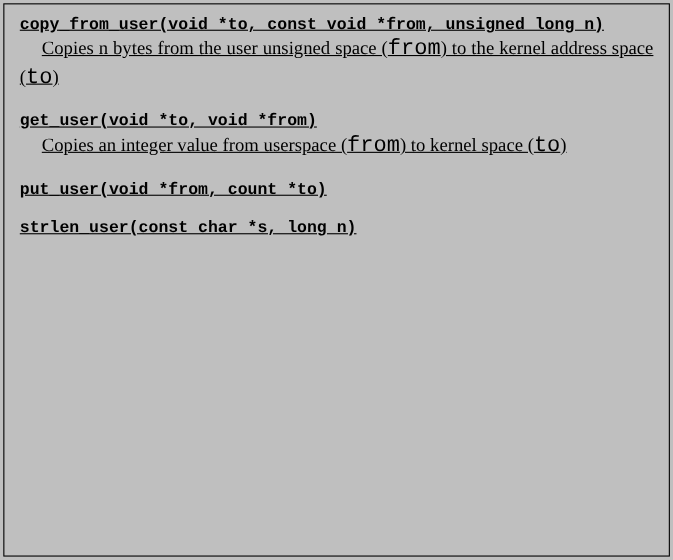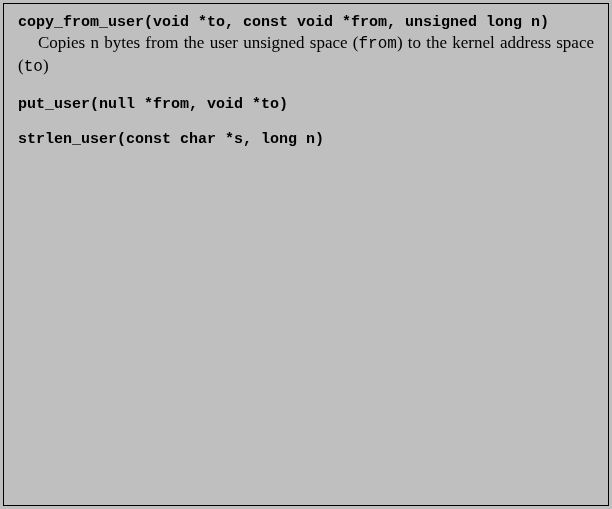--- a/index.html
+++ b/index.html
@@ -11,20 +11,21 @@
     height: 509px;
     box-sizing: border-box;
   }
   .container {
     border: 1px solid #000;
     margin: 3px;
     padding: 10px 14px 14px 14px;
     box-sizing: border-box;
     height: calc(100% - 6px);
     text-align: justify;
+    text-decoration: underline;
   }
   .entry {
     margin-bottom: 18px;
   }
   .entry:last-child {
     margin-bottom: 16px;
   }
   .sig {
     font-family: "Courier New", Courier, monospace;
     font-weight: bold;
@@ -32,39 +33,41 @@
     white-space: nowrap;
   }
   .desc {
     font-size: 17px;
     text-indent: 20px;
     line-height: 1.3;
     margin-top: 1px;
   }
   .tt {
     font-family: "Courier New", Courier, monospace;
-    font-size: 16px;
+    font-size: 20px;
   }
 </style>
 </head>
 <body>
 
 <div class="container">
 
   <div class="entry">
     <div class="sig">copy_from_user(void *to, const void *from, unsigned long n)</div>
     <div class="desc"><span>Copies n bytes from the user unsigned space (</span><span class="tt">from</span><span>) to the kernel address space (</span><span class="tt">to</span><span>)</span></div>
   </div>
 
 
   <div class="entry">
+    <div class="sig">get_user(void *to, void *from)</div>
+    <div class="desc"><span>Copies an integer value from userspace (</span><span class="tt">from</span><span>) to kernel space (</span><span class="tt">to</span><span>)</span></div>
   </div>
 
   <div class="entry">
-    <div class="sig">put_user(null *from, void *to)</div>
+    <div class="sig">put_user(void *from, count *to)</div>
   </div>
 
   <div class="entry">
   </div>
 
   <div class="entry">
     <div class="sig">strlen_user(const char *s, long n)</div>
   </div>
 
 </div>

